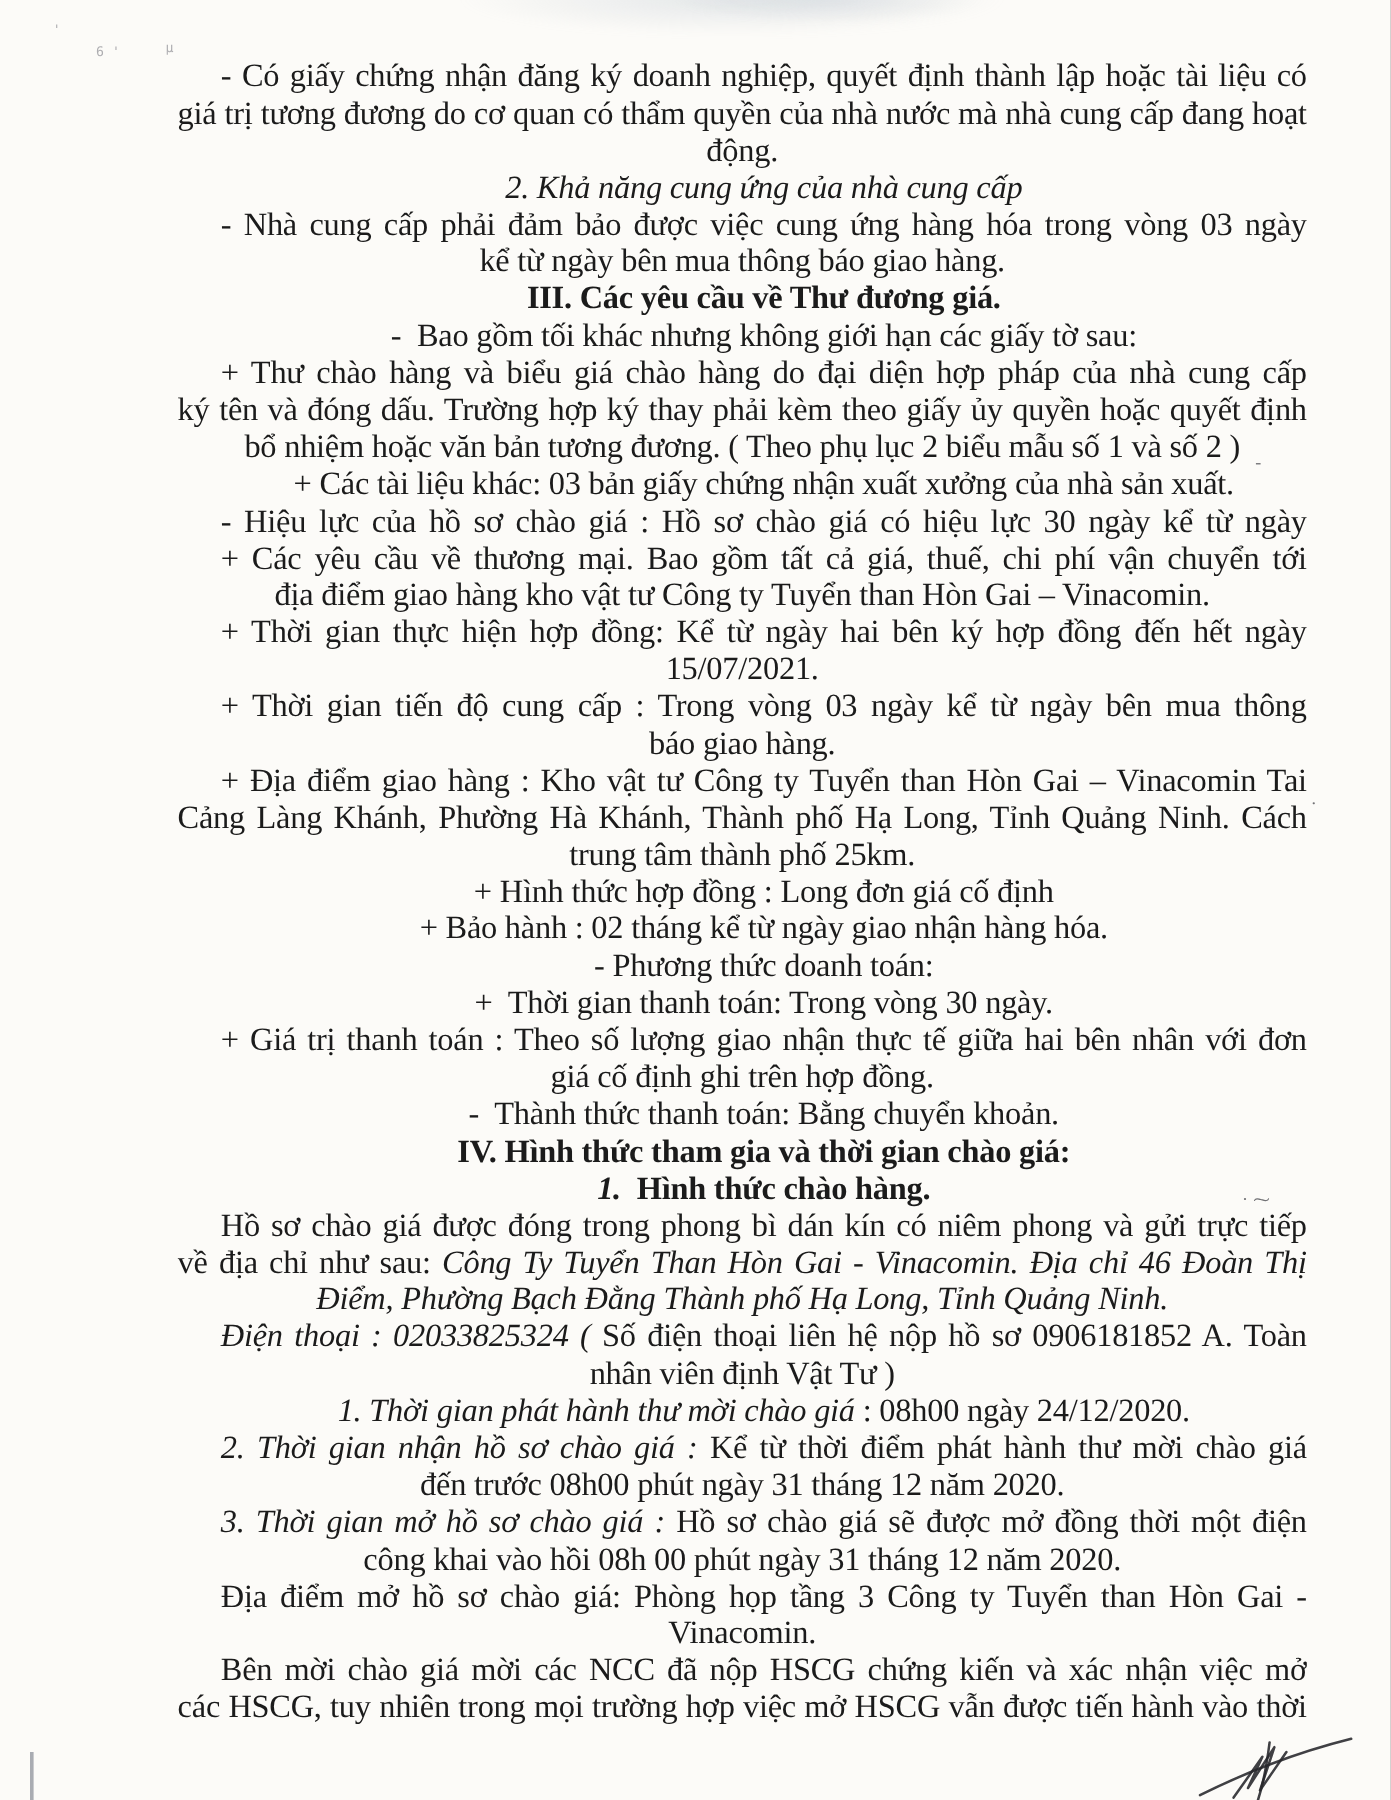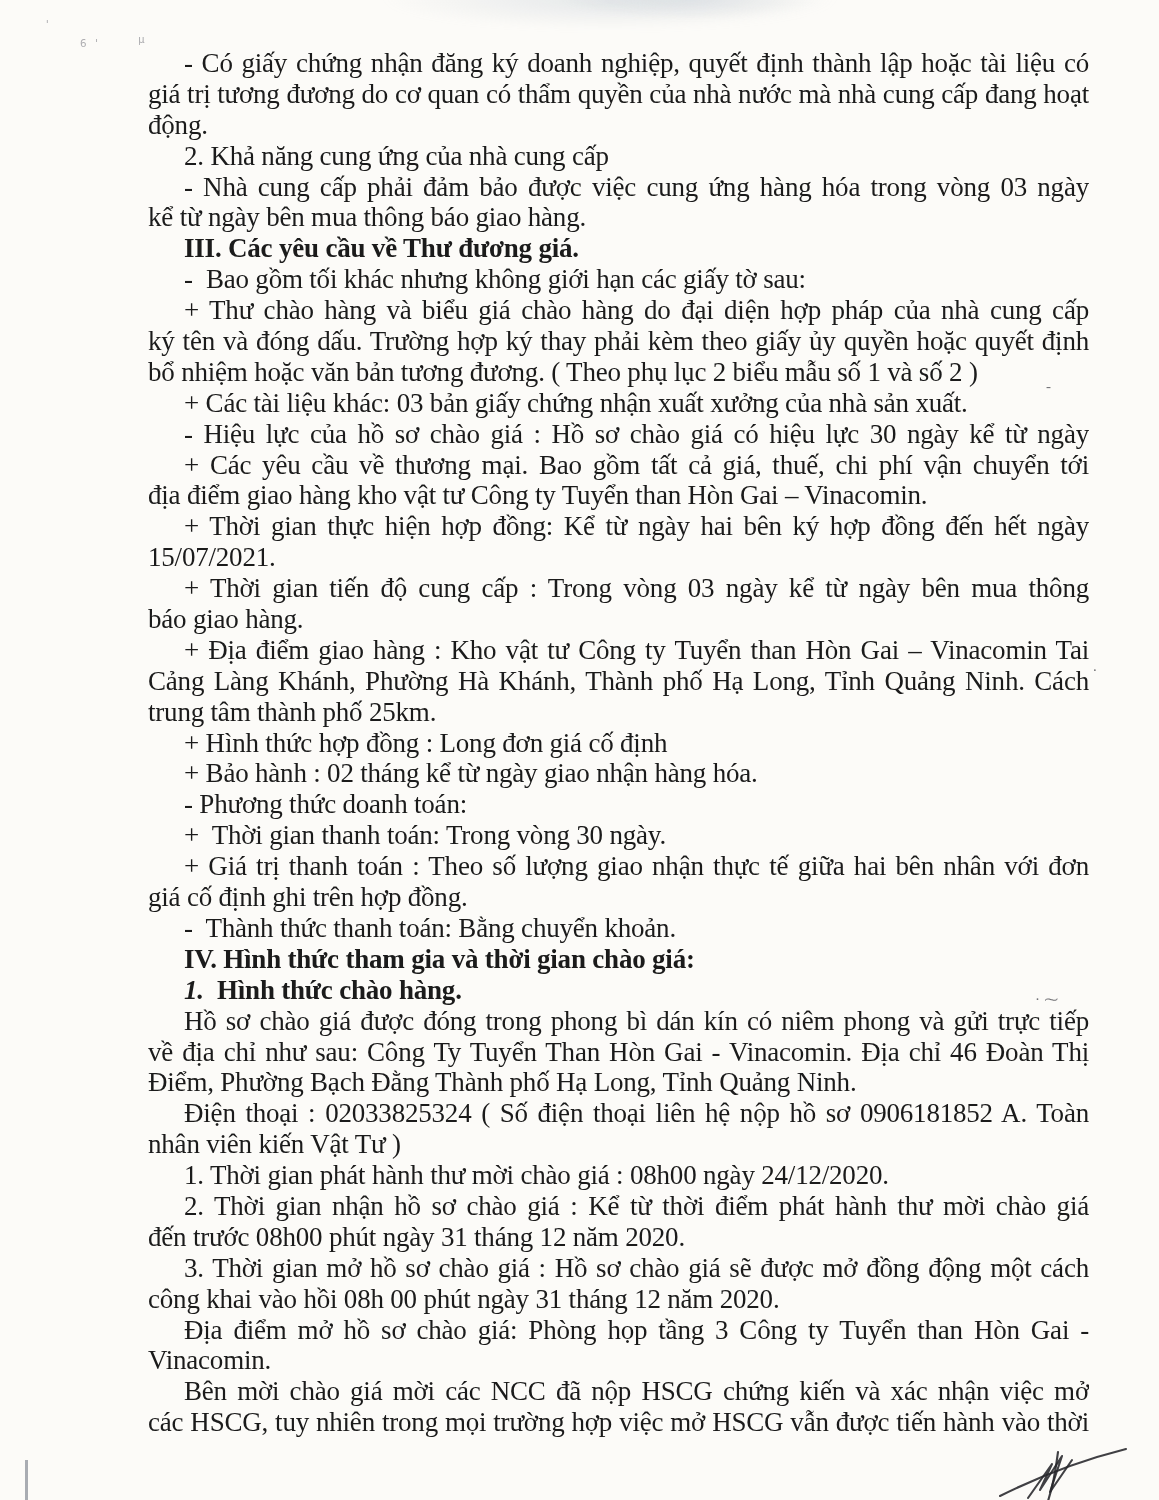--- a/index.html
+++ b/index.html
@@ -28,31 +28,31 @@
   }
   .textcol{
     position:absolute;
     left:148px;top:48px;width:941px;
   }
   .line{
     height:30.9px;line-height:30.9px;
     font-size:27px;letter-spacing:-0.2px;
     white-space:pre;
     overflow:visible;
-    text-align:left;
+    text-align:center;
   }
   .line.j{
     white-space:normal;
     text-align:justify;
     text-align-last:justify;
     overflow:hidden;
   }
   .line.ind{text-indent:36px;}
   .r-normal{font-style:normal;font-weight:normal;margin-top:40px;}
-  .r-italic{}
+  .r-italic{font-style:italic;}
   .r-bold{font-weight:bold;}
   .r-bold-italic{font-weight:bold;font-style:italic;}
   .pencil-mark{
     position:absolute;
     font-family:"DejaVu Sans Mono",monospace;
     font-size:11px;color:#9b9ba0;opacity:.8;
     pointer-events:none;
   }
   .speck{
     position:absolute;
@@ -108,25 +108,25 @@
       <div class="line ind"><span class="r-normal">+  Thời gian thanh toán: Trong vòng 30 ngày.</span></div>
       <div class="line ind j"><span class="r-normal">+ Giá trị thanh toán : Theo số lượng giao nhận thực tế giữa hai bên nhân với đơn</span></div>
       <div class="line"><span class="r-normal">giá cố định ghi trên hợp đồng.</span></div>
       <div class="line ind"><span class="r-normal">-  Thành thức thanh toán: Bằng chuyển khoản.</span></div>
       <div class="line ind"><span class="r-bold">IV. Hình thức tham gia và thời gian chào giá:</span></div>
       <div class="line ind"><span class="r-bold-italic">1.</span><span class="r-bold">  Hình thức chào hàng.</span></div>
       <div class="line ind j"><span class="r-normal">Hồ sơ chào giá được đóng trong phong bì dán kín có niêm phong và gửi trực tiếp</span></div>
       <div class="line j"><span class="r-normal">về địa chỉ như sau: </span><span class="r-italic">Công Ty Tuyển Than Hòn Gai - Vinacomin. Địa chỉ 46 Đoàn Thị</span></div>
       <div class="line"><span class="r-italic">Điểm, Phường Bạch Đằng Thành phố Hạ Long, Tỉnh Quảng Ninh.</span></div>
       <div class="line ind j"><span class="r-italic">Điện thoại : 02033825324 ( </span><span class="r-normal">Số điện thoại liên hệ nộp hồ sơ 0906181852 A. Toàn</span></div>
-      <div class="line"><span class="r-normal">nhân viên kiến Vật Tư )</span></div>
+      <div class="line"><span class="r-normal">nhân viên định Vật Tư )</span></div>
       <div class="line ind"><span class="r-italic">1. Thời gian phát hành thư mời chào giá</span><span class="r-normal"> : 08h00 ngày 24/12/2020.</span></div>
       <div class="line ind j"><span class="r-italic">2. Thời gian nhận hồ sơ chào giá : </span><span class="r-normal">Kể từ thời điểm phát hành thư mời chào giá</span></div>
       <div class="line"><span class="r-normal">đến trước 08h00 phút ngày 31 tháng 12 năm 2020.</span></div>
-      <div class="line ind j"><span class="r-italic">3. Thời gian mở hồ sơ chào giá : </span><span class="r-normal">Hồ sơ chào giá sẽ được mở đồng động một cách</span></div>
+      <div class="line ind j"><span class="r-italic">3. Thời gian mở hồ sơ chào giá : </span><span class="r-normal">Hồ sơ chào giá sẽ được mở đồng thời một điện</span></div>
       <div class="line"><span class="r-normal">công khai vào hồi 08h 00 phút ngày 31 tháng 12 năm 2020.</span></div>
       <div class="line ind j"><span class="r-normal">Địa điểm mở hồ sơ chào giá: Phòng họp tầng 3 Công ty Tuyển than Hòn Gai -</span></div>
       <div class="line"><span class="r-normal">Vinacomin.</span></div>
       <div class="line ind j"><span class="r-normal">Bên mời chào giá mời các NCC đã nộp HSCG chứng kiến và xác nhận việc mở</span></div>
       <div class="line j"><span class="r-normal">các HSCG, tuy nhiên trong mọi trường hợp việc mở HSCG vẫn được tiến hành vào thời</span></div>
     </div>
 
   <div id="marks">
       <span class="pencil-mark" style="left: 44px; top: 18px;">'</span>
       <span class="pencil-mark" style="left: 80px; top: 37px;">6 '</span>

